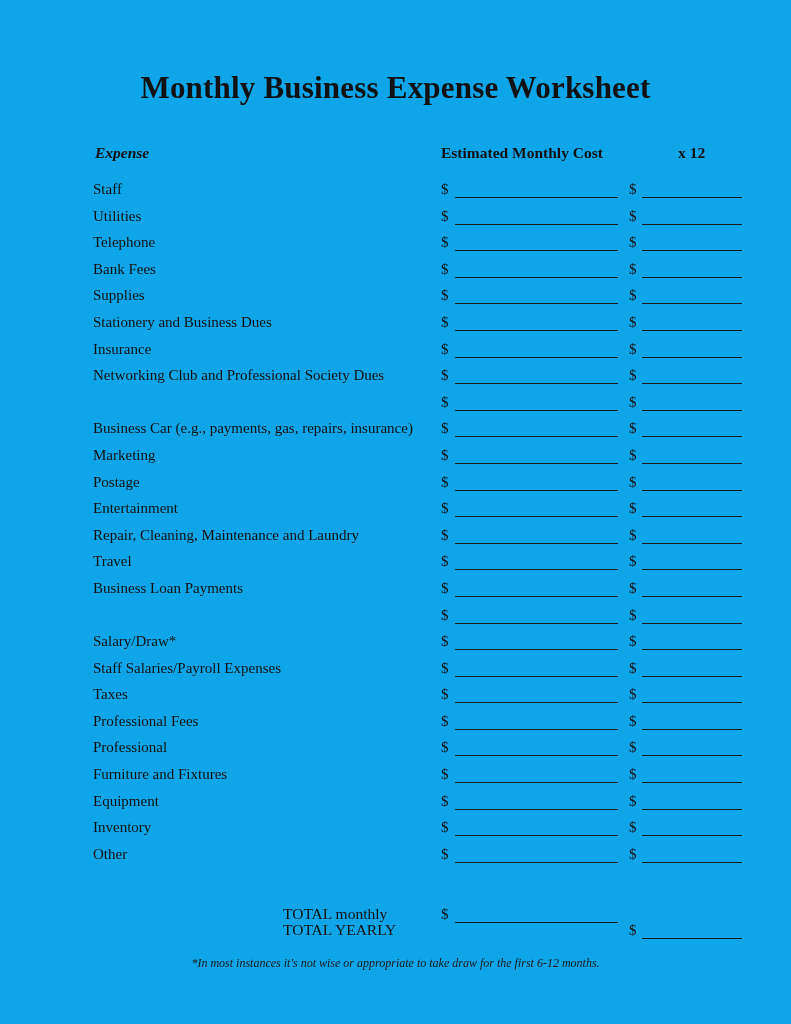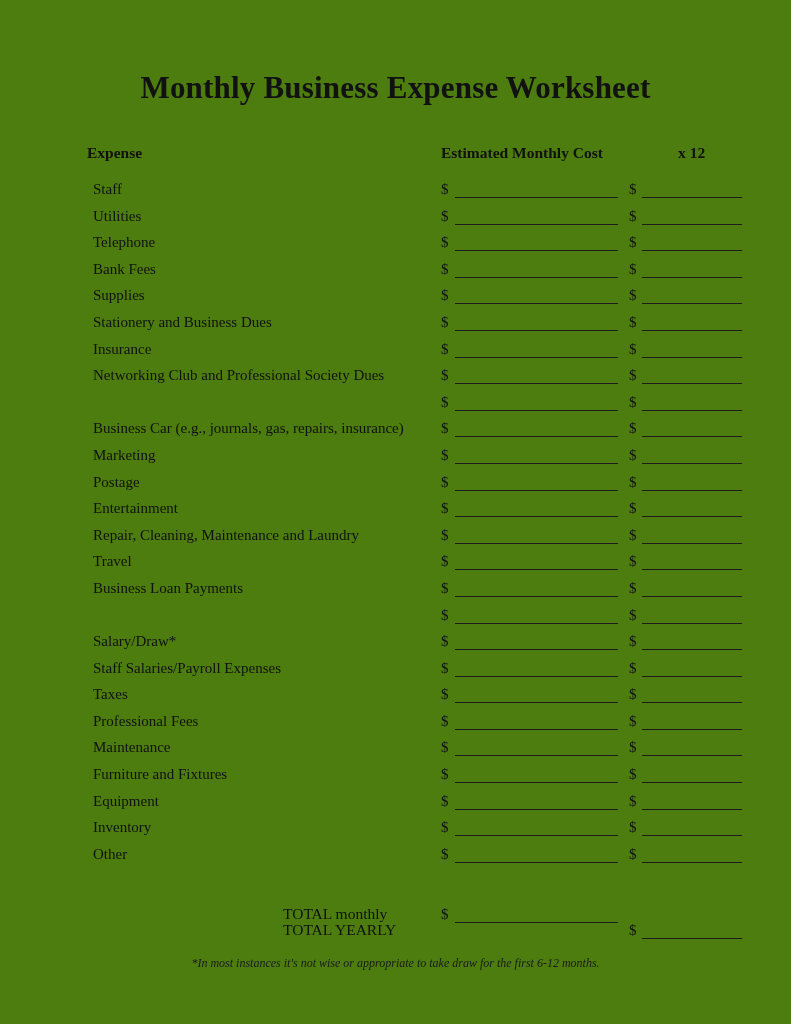--- a/index.html
+++ b/index.html
@@ -1,38 +1,38 @@
 <!DOCTYPE html>
 <html><head>
 <meta charset="utf-8">
 <style>
   html, body { margin: 0; padding: 0; background: #808080; }
   .page {
     position: relative;
     width: 791px;
     height: 1024px;
     margin: 0 auto;
-    background: #4d7c0f;
+    background: #0ea5e9;
     font-family: "Liberation Serif", "DejaVu Serif", serif;
     color: #111111;
     overflow: hidden;
   }
   .title {
     position: absolute;
     top: 70px;
     left: 0;
     width: 100%;
     text-align: center;
     font-size: 31px;
     font-weight: bold;
     letter-spacing: 0.2px;
   }
   .col-headers { position: absolute; top: 144px; left: 0; width: 100%; height: 22px; }
   .hdr { position: absolute; font-size: 15.5px; font-weight: bold; white-space: nowrap; }
-  .hdr-expense { left: 87px; }
+  .hdr-expense { left: 95px; font-style: italic; }
   .hdr-monthly { left: 441px; }
   .hdr-x12 { left: 678px; }
 
   .rows { position: absolute; top: 176px; left: 0; width: 100%; }
   .row { position: relative; height: 26.6px; line-height: 26.6px; font-size: 15px; }
   .row .label { position: absolute; left: 93px; white-space: nowrap; }
   .blank { position: absolute; white-space: nowrap; }
   .blank.monthly { left: 441px; }
   .blank.yearly  { left: 629px; }
   .dollar { font-size: 15px; }
@@ -113,21 +113,21 @@
       <div class="row">
         <span class="label">Networking Club and Professional Society Dues</span>
         <span class="blank monthly"><span class="dollar">$</span><span class="line monthly-w"></span></span>
         <span class="blank yearly"><span class="dollar">$</span><span class="line yearly-w"></span></span>
       </div>
       <div class="row">
         <span class="blank monthly"><span class="dollar">$</span><span class="line monthly-w"></span></span>
         <span class="blank yearly"><span class="dollar">$</span><span class="line yearly-w"></span></span>
       </div>
       <div class="row">
-        <span class="label">Business Car (e.g., journals, gas, repairs, insurance)</span>
+        <span class="label">Business Car (e.g., payments, gas, repairs, insurance)</span>
         <span class="blank monthly"><span class="dollar">$</span><span class="line monthly-w"></span></span>
         <span class="blank yearly"><span class="dollar">$</span><span class="line yearly-w"></span></span>
       </div>
       <div class="row">
         <span class="label">Marketing</span>
         <span class="blank monthly"><span class="dollar">$</span><span class="line monthly-w"></span></span>
         <span class="blank yearly"><span class="dollar">$</span><span class="line yearly-w"></span></span>
       </div>
       <div class="row">
         <span class="label">Postage</span>
@@ -172,21 +172,21 @@
         <span class="label">Taxes</span>
         <span class="blank monthly"><span class="dollar">$</span><span class="line monthly-w"></span></span>
         <span class="blank yearly"><span class="dollar">$</span><span class="line yearly-w"></span></span>
       </div>
       <div class="row">
         <span class="label">Professional Fees</span>
         <span class="blank monthly"><span class="dollar">$</span><span class="line monthly-w"></span></span>
         <span class="blank yearly"><span class="dollar">$</span><span class="line yearly-w"></span></span>
       </div>
       <div class="row">
-        <span class="label">Maintenance</span>
+        <span class="label">Professional</span>
         <span class="blank monthly"><span class="dollar">$</span><span class="line monthly-w"></span></span>
         <span class="blank yearly"><span class="dollar">$</span><span class="line yearly-w"></span></span>
       </div>
       <div class="row">
         <span class="label">Furniture and Fixtures</span>
         <span class="blank monthly"><span class="dollar">$</span><span class="line monthly-w"></span></span>
         <span class="blank yearly"><span class="dollar">$</span><span class="line yearly-w"></span></span>
       </div>
       <div class="row">
         <span class="label">Equipment</span>

